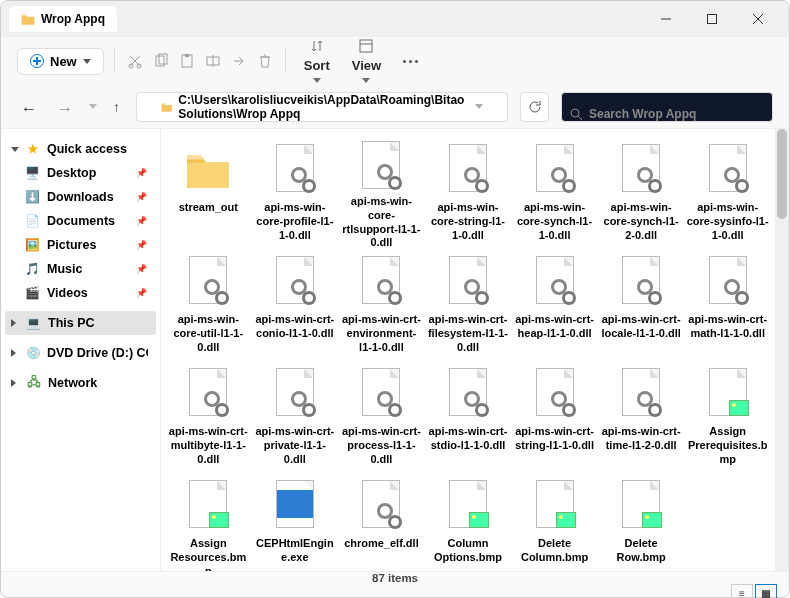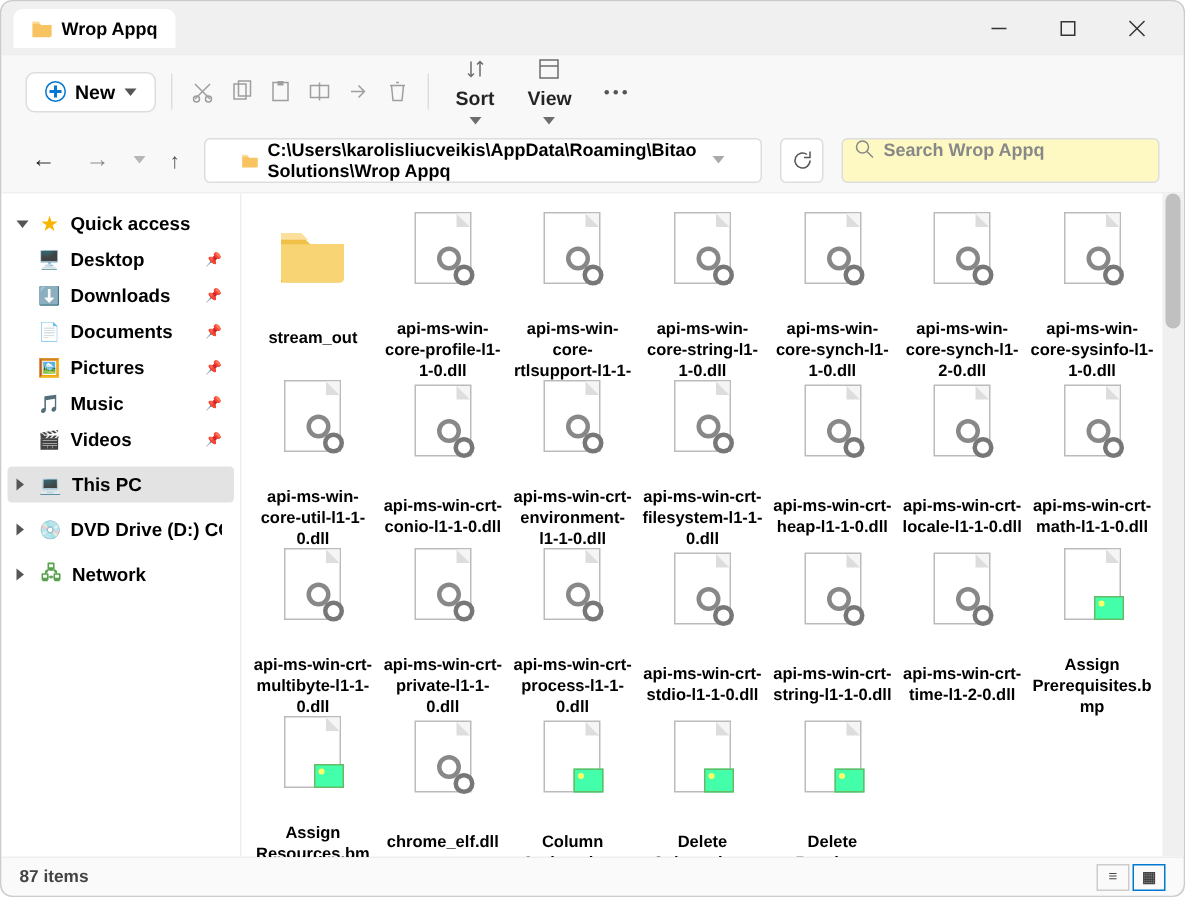--- a/index.html
+++ b/index.html
@@ -28,21 +28,21 @@
 .dots div { width: 3px; height: 3px; border-radius: 50%; background: #555; }
 
 
 .addr { height: 44px; display: flex; align-items: center; padding: 0 16px; gap: 12px; background: #f8f8f8; border-bottom: 1px solid #eee; }
 .nav-arrow { opacity: 0.45; font-size: 16px; padding: 0 4px; }
 .nav-arrow.active { opacity: 0.85; }
 .up-arrow { opacity: 0.7; font-size: 14px; padding: 0 4px; }
 .addr-box { flex: 1; background: #fff; border: 1px solid #ddd; border-radius: 4px; height: 30px; display: flex; align-items: center; padding: 0 24px; font-size: 12px; gap: 6px; }
 .addr-box .folder-mini { width: 16px; height: 14px; }
 .refresh-btn { width: 30px; height: 30px; display: flex; align-items: center; justify-content: center; background: #fff; border: 1px solid #ddd; border-radius: 4px; }
-.search-box { width: 220px; background: #fef9c3; border: 1px solid #ddd; border-radius: 4px; height: 30px; display: flex; align-items: flex-start; padding: 0 8px; font-size: 12px; color: #888; gap: 6px; }
+.search-box { width: 220px; background: #0f172a; border: 1px solid #ddd; border-radius: 4px; height: 30px; display: flex; align-items: flex-end; padding: 0 8px; font-size: 12px; color: #888; gap: 6px; }
 
 
 .body { flex: 1; display: flex; background: #fff; min-height: 0; }
 
 
 .sidebar { width: 160px; border-right: 1px solid #eee; padding: 8px 4px; font-size: 12.5px; overflow: hidden; }
 .side-group { margin-bottom: 6px; }
 .side-item { display: flex; align-items: center; gap: 6px; padding: 4px 8px 4px 20px; border-radius: 3px; white-space: nowrap; }
 .side-item.head { padding-left: 6px; }
 .side-item.selected { background: #e3e3e3; }
@@ -50,26 +50,26 @@
 .expander.down { border-top: 5px solid #555; }
 .expander.right { border-top: 4px solid transparent; border-bottom: 4px solid transparent; border-left: 5px solid #555; }
 .side-icon { width: 16px; height: 16px; display: flex; align-items: center; justify-content: center; font-size: 12px; }
 .pin { color: #999; font-size: 9px; margin-left: auto; }
 
 
 .content { flex: 1; display: flex; min-height: 0; }
 .filegrid { flex: 1; padding: 8px 4px; display: grid; grid-template-columns: repeat(7, 1fr); grid-auto-rows: 112px; overflow-y: auto; }
 .file-item { display: flex; flex-direction: column; align-items: center; justify-content: flex-start; padding-top: 4px; }
 .file-item .icon-wrap { width: 48px; height: 58px; display: flex; align-items: center; justify-content: center; }
-.file-item .label { font-size: 11px; text-align: center; line-height: 1.25; max-width: 82px; word-break: break-word; margin-top: 20px; }
+.file-item .label { font-size: 11px; text-align: center; line-height: 1.25; max-width: 82px; word-break: break-word; margin-top: 2px; }
 .scrollbar { width: 14px; background: #f0f0f0; position: relative; }
 .scrollbar .thumb { position: absolute; top: 0; left: 2px; width: 10px; height: 90px; background: #c0c0c0; border-radius: 5px; }
 
 
-.status { height: 26px; border-top: 1px solid #eee; display: flex; align-items: center; padding: 0 12px; font-size: 11.5px; color: #444; background: #fafafa; border-radius: 0 0 8px 8px; }
+.status { height: 26px; border-top: 1px solid #eee; display: flex; align-items: center; padding: 0 12px; font-size: 11.5px; color: #444; background: #fafafa; border-radius: 0 0 8px 8px; flex-direction: column; }
 .status .view-toggles { margin-left: auto; display: flex; gap: 2px; }
 .view-tog { width: 22px; height: 18px; border: 1px solid #ccc; display: flex; align-items: center; justify-content: center; font-size: 10px; }
 .view-tog.active { border-color: #0078d4; }
 
 
 .folder-icon-big { width: 50px; height: 42px; }
 .dll-icon { width: 42px; height: 52px; position: relative; }
 .page { width: 38px; height: 48px; background: #fff; border: 1px solid #bbb; position: absolute; top: 0; left: 2px; }
 .page::before { content: ""; position: absolute; top: 0; right: 0; border-left: 9px solid transparent; border-top: 9px solid #f5f5f5; }
 .page::after { content: ""; position: absolute; top: 0; right: 0; width: 0; height: 0; border-left: 9px solid #ddd; border-top: 9px solid transparent; transform: translate(0,0); }
@@ -533,20 +533,28 @@
             <div class="icon-wrap">
               <div class="dll-icon">
                 <div class="page"></div>
                 <div class="bmp-mini"></div>
               </div>
             </div>
             <div class="label">Assign Resources.bmp</div>
           </div>
           <div class="file-item">
             <div class="icon-wrap">
+              <div class="exe-icon">
+                <div class="exe-page"></div>
+              </div>
+            </div>
+            <div class="label">CEPHtmlEngine.exe</div>
+          </div>
+          <div class="file-item">
+            <div class="icon-wrap">
               <div class="dll-icon">
                 <div class="page"></div>
                 <div class="gears">
                   <div class="gear g1"></div>
                   <div class="gear g2"></div>
                 </div>
               </div>
             </div>
             <div class="label">chrome_elf.dll</div>
           </div>

